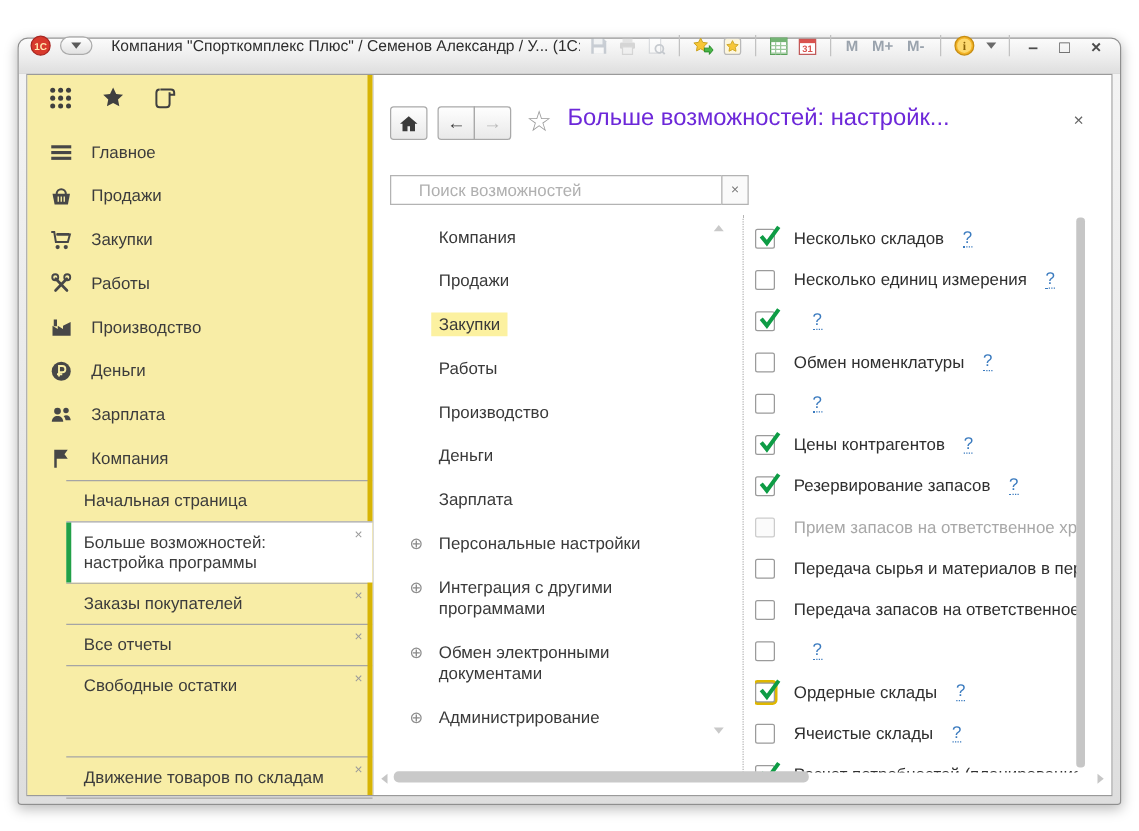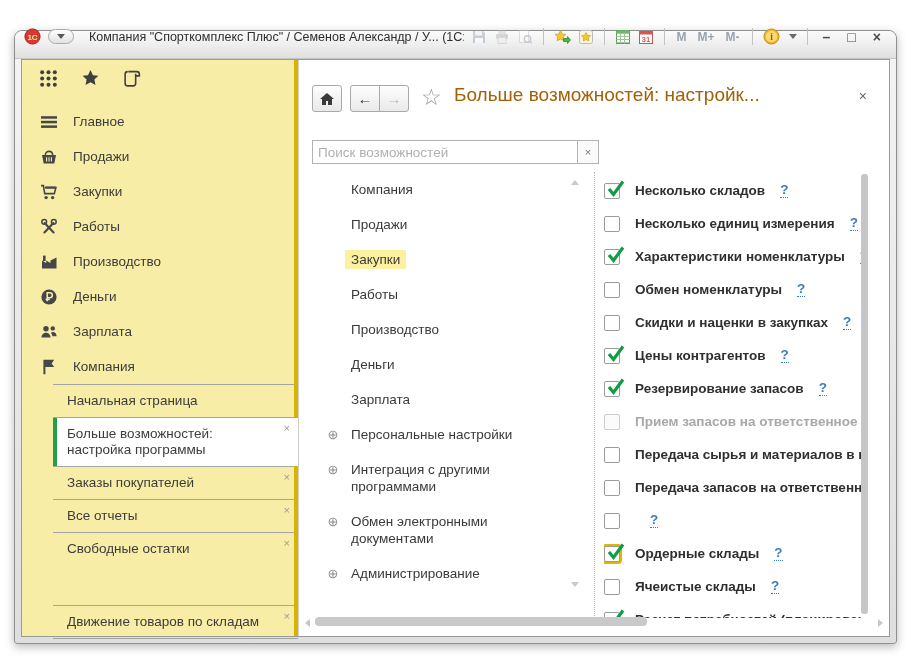--- a/index.html
+++ b/index.html
@@ -50,42 +50,42 @@
   .main { position:relative; flex:1; background:#fff; border-left:1px solid #cfcfcf; overflow:hidden; }
   .hbtn { position:absolute; height:27px; border:1px solid #a9a9a9; border-radius:3px;
     background:linear-gradient(#fefefe,#e9e9e9); display:flex; align-items:center; justify-content:center;
     font-size:15px; font-weight:bold; color:#3a3a3a; cursor:pointer; }
   .home { left:13px; top:25px; width:30px; }
   .nav-group { position:absolute; left:51px; top:25px; display:flex; }
   .nav-group .hbtn { position:static; width:30px; }
   .nav-back { border-radius:3px 0 0 3px; }
   .nav-fwd { border-radius:0 3px 3px 0; margin-left:-1px; color:#b9b9b9; }
   .fav-star { position:absolute; left:122px; top:26px; font-size:23px; color:#9c9c9c; cursor:pointer; line-height:1; }
-  .page-title { position:absolute; left:155px; top:24px; font-size:19px; color:#a16207; white-space:nowrap;text-align:center; }
+  .page-title { position:absolute; left:155px; top:24px; font-size:19px; color:#6d28d9; white-space:nowrap;text-align:center; }
   .page-close { position:absolute; right:22px; top:28px; font-size:14px; color:#666; cursor:pointer; }
   .search-row { position:absolute; left:13px; top:80px; display:flex; }
-  .search-input { width:266px; height:24px; border:1px solid #b3b3b3; padding:0 5px; font-size:13.5px;
+  .search-input { width:266px; height:24px; border:1px solid #b3b3b3; padding:0 22px; font-size:13.5px;
     font-family:"Liberation Sans", sans-serif; color:#333; outline:none; }
   .search-input::placeholder { color:#b0b0b0; }
   .search-clear { width:22px; height:24px; border:1px solid #b3b3b3; margin-left:-1px; background:#fafafa;
     font-size:11px; color:#777; cursor:pointer; }
 
   .tree { position:absolute; left:0; top:112px; width:291px; height:444px; overflow:hidden; }
   .tree-row { display:flex; align-items:flex-start; padding:9px 10px 9px 27px; cursor:pointer; }
   .expander { width:14px; flex:none; font-size:13px; color:#8c8c8c; line-height:17px; margin-right:11px; text-align:center; }
   .spacer { width:25px; flex:none; }
   .tree-label { font-size:13.5px; color:#3a3a3a; line-height:17px; max-width:195px; }
   .tree-label.selected { background:#fcf1a0; padding:1px 6px; margin:-1px -6px; }
   .tree-up { position:absolute; left:272px; top:120px; width:0; height:0;
     border-left:4px solid transparent; border-right:4px solid transparent; border-bottom:5px solid #c9c9c9; }
   .tree-down { position:absolute; left:272px; top:522px; width:0; height:0;
     border-left:4px solid transparent; border-right:4px solid transparent; border-top:5px solid #c9c9c9; }
   .vsep { position:absolute; left:295px; top:112px; height:446px; border-left:1px dotted #b5b5b5; }
 
-  .options { position:absolute; left:305px; top:112px; width:258px; height:446px; overflow:hidden; padding-top:2px;font-weight:bold; }
+  .options { position:absolute; left:305px; top:112px; width:258px; height:446px; overflow:hidden; padding-top:2px; }
   .opt-row { height:33px; display:flex; align-items:center; white-space:nowrap; }
   .cb { position:relative; width:16px; height:16px; border:1px solid #9b9b9b; border-radius:2px;
     background:#fff; flex:none; margin-right:15px; cursor:pointer; }
   .cb.disabled { border-color:#cccccc; background:#fbfbfb; }
   .cb.focused { box-shadow:0 0 0 2px #dfb700; }
   .cb svg { position:absolute; left:0px; top:-5px; }
   .opt-label { font-size:13.5px; color:#2f2f2f; }
   .opt-label.disabled { color:#a8a8a8; }
   .help { font-size:13.5px; color:#3b7bbf; margin-left:15px; border-bottom:1px dotted #3b7bbf; cursor:pointer; line-height:14px; }
 
@@ -402,31 +402,29 @@
             <span class="cb"></span>
             <span class="opt-label">Несколько единиц измерения</span>
             <a class="help">?</a>
           </div>
           <div class="opt-row">
             <span class="cb checked">
               <svg width="21" height="19" viewBox="0 0 21 19">
                 <path d="M4 10l4.5 5.5L18 2.5" fill="none" stroke="#0e9c45" stroke-width="3.2"></path>
               </svg>
             </span>
-            <span class="opt-label">Характеристики номенклатуры</span>
             <a class="help">?</a>
           </div>
           <div class="opt-row">
             <span class="cb"></span>
             <span class="opt-label">Обмен номенклатуры</span>
             <a class="help">?</a>
           </div>
           <div class="opt-row">
             <span class="cb"></span>
-            <span class="opt-label">Скидки и наценки в закупках</span>
             <a class="help">?</a>
           </div>
           <div class="opt-row">
             <span class="cb checked">
               <svg width="21" height="19" viewBox="0 0 21 19">
                 <path d="M4 10l4.5 5.5L18 2.5" fill="none" stroke="#0e9c45" stroke-width="3.2"></path>
               </svg>
             </span>
             <span class="opt-label">Цены контрагентов</span>
             <a class="help">?</a>

